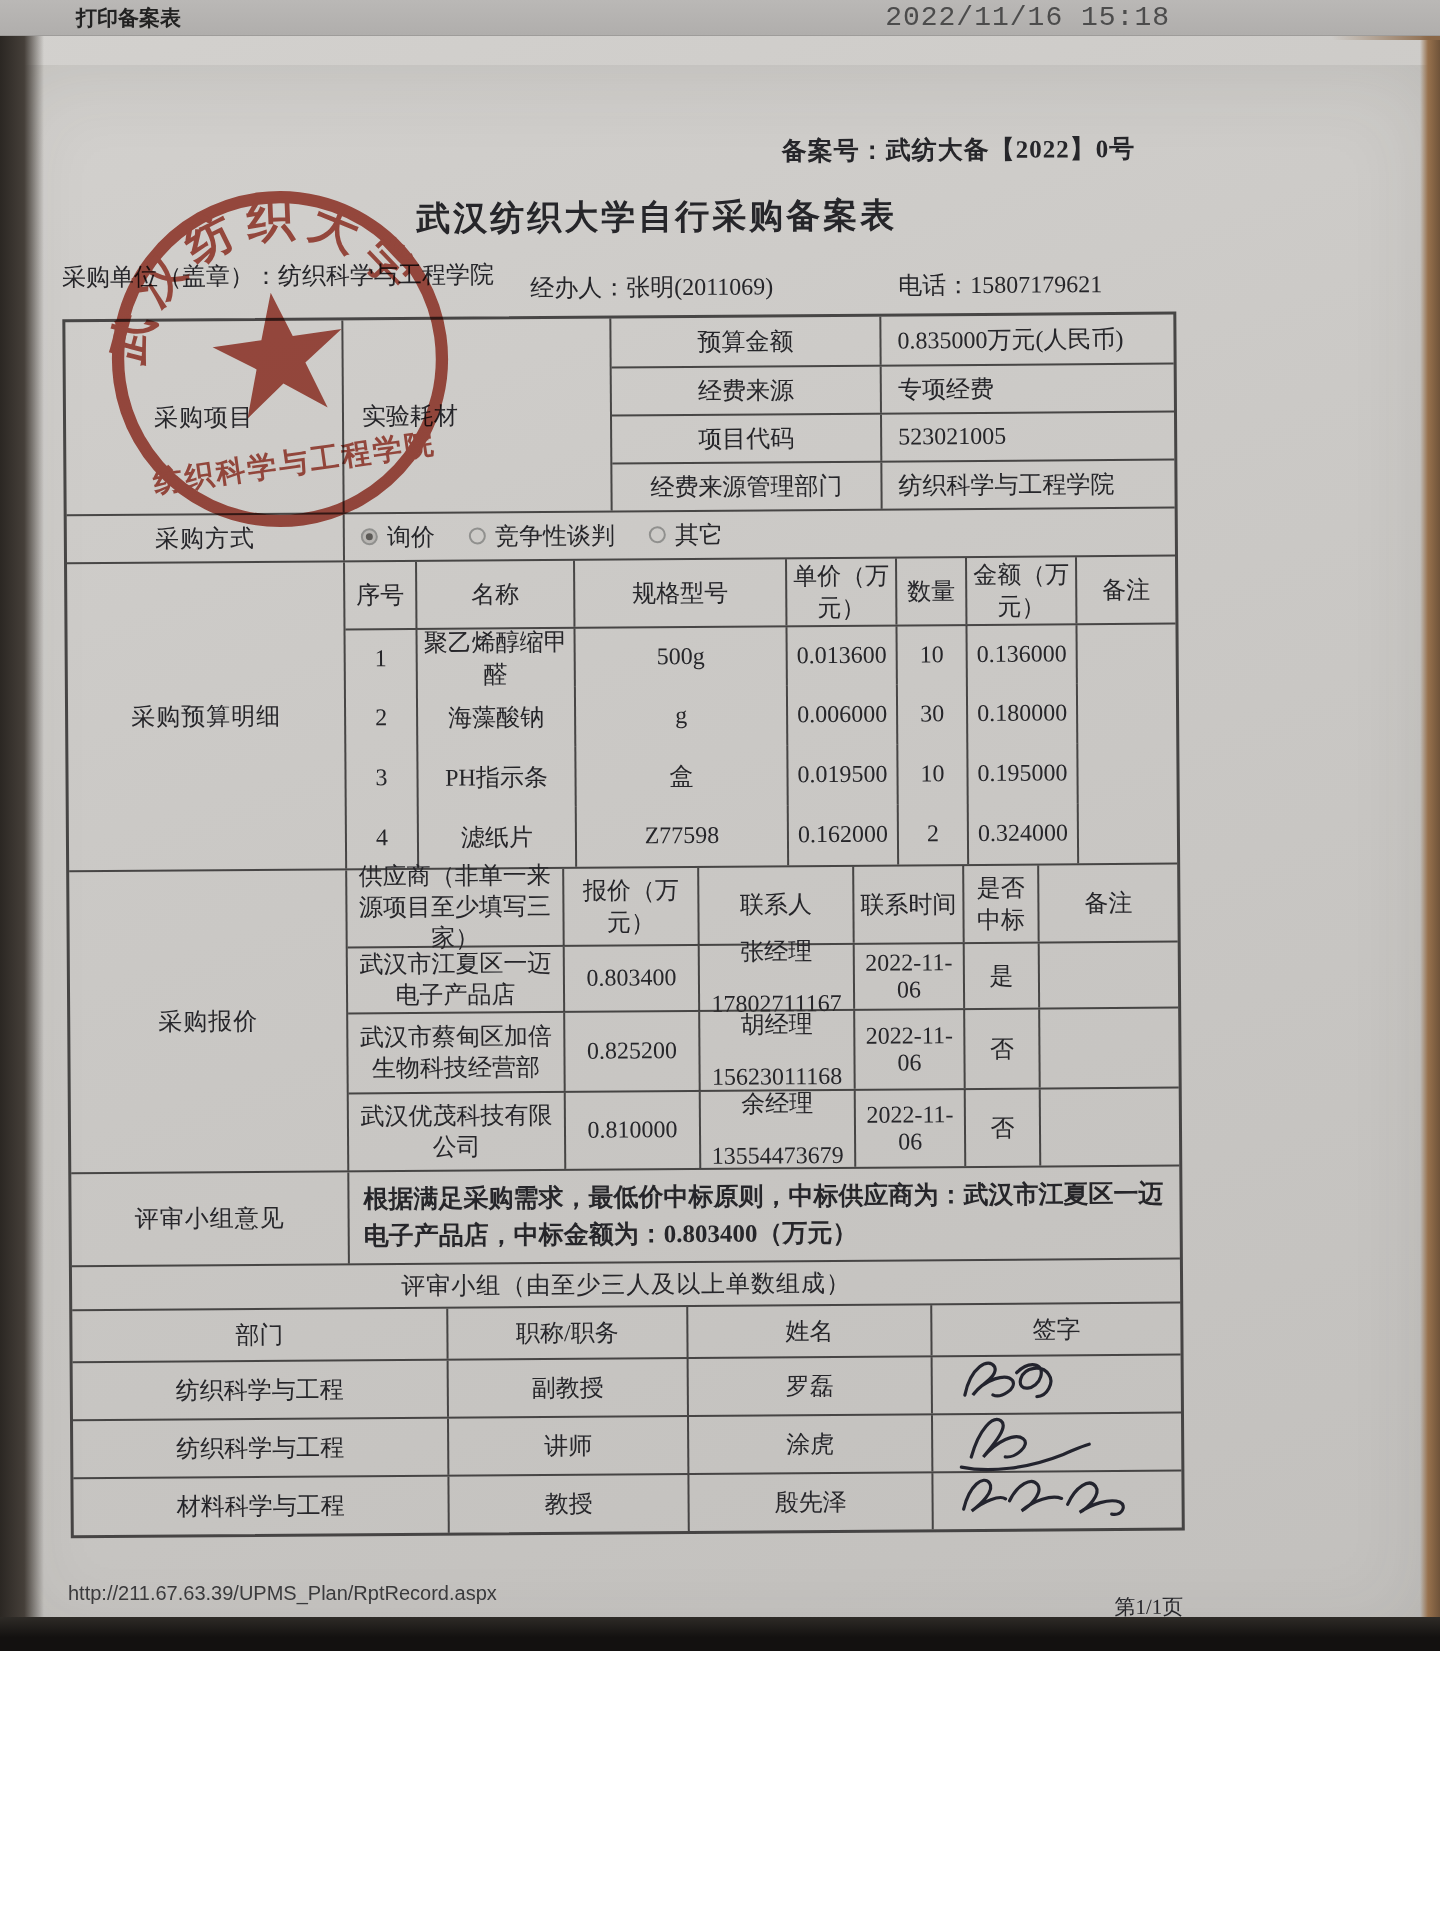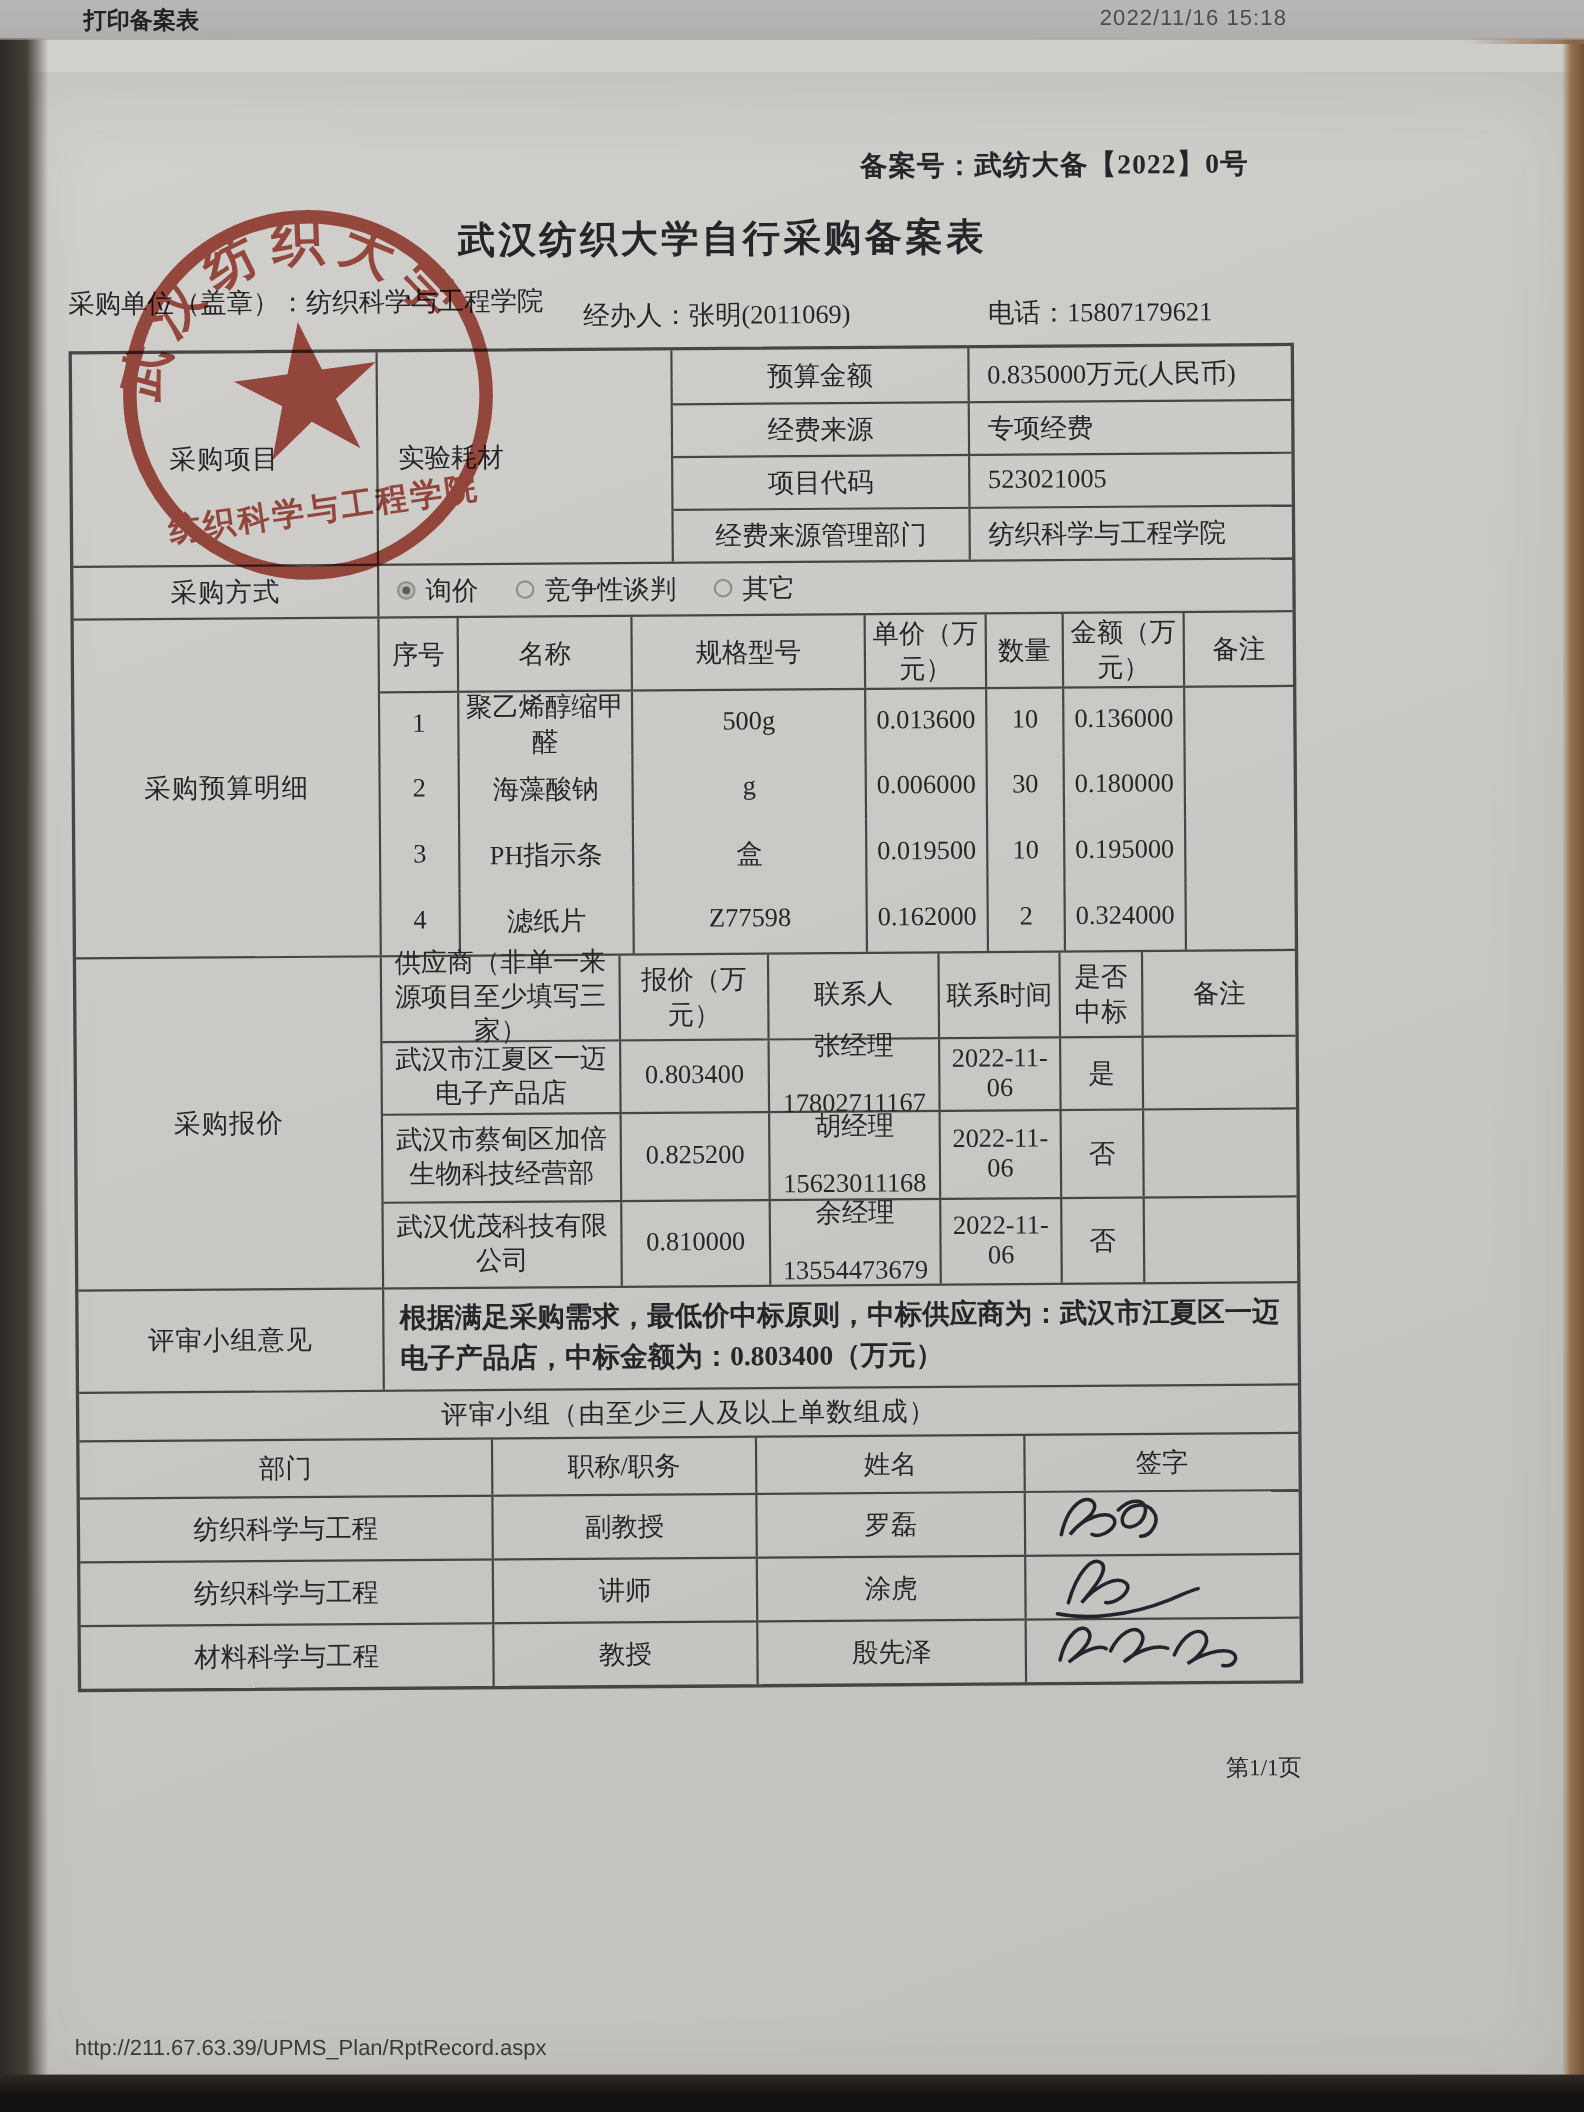--- a/index.html
+++ b/index.html
@@ -3,29 +3,29 @@
 <meta charset="utf-8">
 <style>
   :root{
     --ink:#26262a;
     --line:rgba(42,40,40,.82);
     --red:#a8392b;
   }
   *{margin:0;padding:0;box-sizing:border-box;}
   html,body{width:1440px;}
   body{font-family:"Liberation Serif","DejaVu Serif",serif;color:var(--ink);}
-  .screen{position:relative;width:1440px;height:1920px;overflow:hidden;
+  .screen{position:relative;width:1440px;height:1651px;overflow:hidden;
     background:linear-gradient(160deg,#d3d1ce 0%,#cbc9c6 40%,#c2c0bd 100%);}
   
   .topbar{position:absolute;top:0;left:0;width:1440px;height:36px;
     background:linear-gradient(#bab8b6,#b0aeac);border-bottom:1px solid #9e9c9a;
     display:flex;align-items:center;justify-content:space-between;
     font-family:"Liberation Sans","DejaVu Sans",sans-serif;z-index:30;}
   .topbar-title{margin-left:76px;font-size:21px;font-weight:bold;color:#222;}
-  .topbar-time{margin-right:270px;font-size:20px;color:#4c4c4c;letter-spacing:1px;}
+  .topbar-time{margin-right:270px;font-size:28px;color:#4c4c4c;letter-spacing:1px;font-family:Liberation Mono, monospace;}
   
   .edge-left{position:absolute;left:0;top:34px;width:44px;height:1886px;z-index:25;
     background:linear-gradient(90deg,#2b2723 0%,#453f39 55%,rgba(69,63,57,0) 100%);}
   .edge-right{position:absolute;right:0;top:0;width:20px;height:1920px;z-index:26;
     background:linear-gradient(270deg,#6f5339,#97714d 60%,rgba(151,113,77,0) 100%);}
   .edge-corner{position:absolute;right:0;top:0;width:160px;height:40px;z-index:27;
     background:linear-gradient(250deg,#8a6747 10%,rgba(138,103,71,0) 70%);}
   .edge-bottom{position:absolute;left:0;bottom:0;width:1440px;height:34px;z-index:28;
     background:linear-gradient(#2e2b27,#131110 60%);}
   

